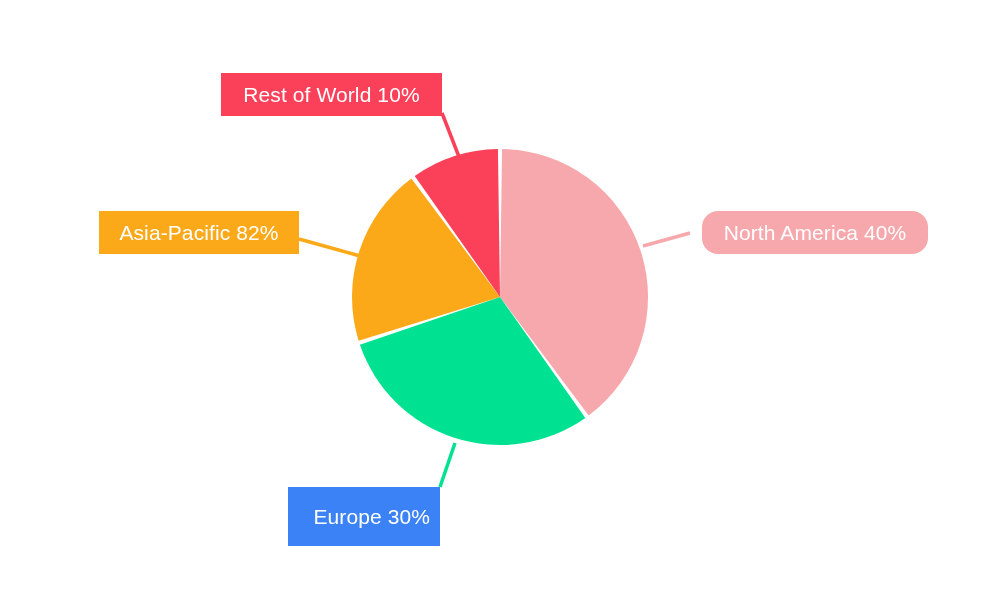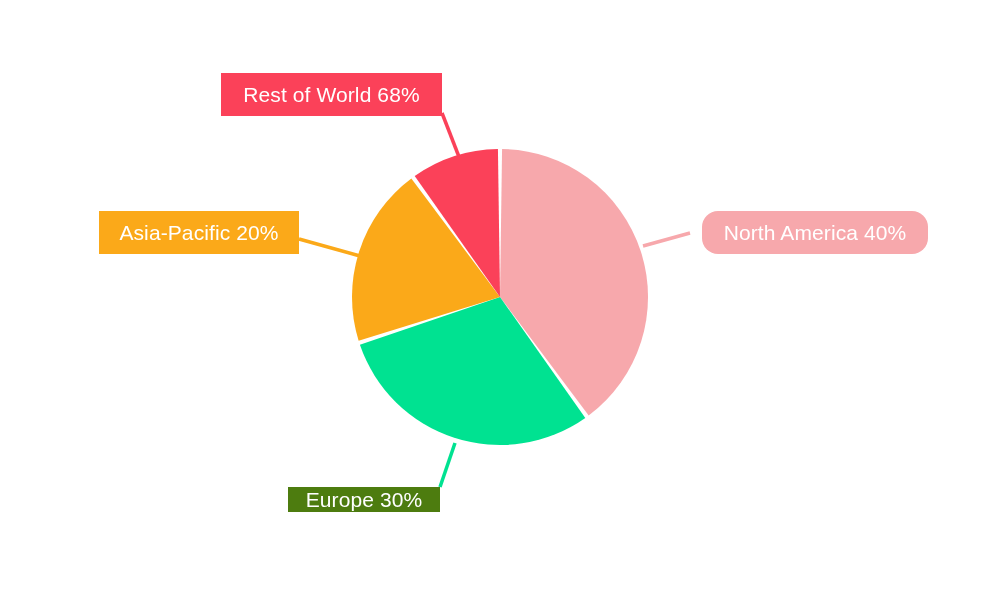--- a/index.html
+++ b/index.html
@@ -57,23 +57,23 @@
         <path d="M 500 297 L 502.07 149.01 A 148 148 0 0 1 588.66 415.51 Z" fill="#f7a8ac"></path>
         <path d="M 500 297 L 585.31 417.94 A 148 148 0 0 1 359.90 344.70 Z" fill="#00e291"></path>
         <path d="M 500 297 L 358.62 340.76 A 148 148 0 0 1 411.34 178.49 Z" fill="#fba919"></path>
         <path d="M 500 297 L 414.69 176.06 A 148 148 0 0 1 497.93 149.01 Z" fill="#fb4159"></path>
       </g>
   </svg>
 
   <div class="label-box" style="left: 702px; top: 211px; width: 226px; height: 43px; background: rgb(247, 168, 172); border-radius: 16px;">
     <span>North America 40%</span>
   </div>
-  <div class="label-box" style="left: 288px; top: 487px; width: 152px; height: 25px; background: #4d7c0f;">
+  <div class="label-box" style="left: 288px; top: 487px; width: 152px; height: 59px; background: #3b82f6; justify-content: flex-end;">
     <span>Europe 30%</span>
   </div>
   <div class="label-box" style="left: 99px; top: 211px; width: 200px; height: 43px; background: rgb(251, 169, 25);">
-    <span>Asia-Pacific 20%</span>
+    <span>Asia-Pacific 82%</span>
   </div>
   <div class="label-box" style="left: 221px; top: 73px; width: 221px; height: 43px; background: rgb(251, 65, 89);">
-    <span>Rest of World 68%</span>
+    <span>Rest of World 10%</span>
   </div>
 
 </div>
 
 </body></html>

